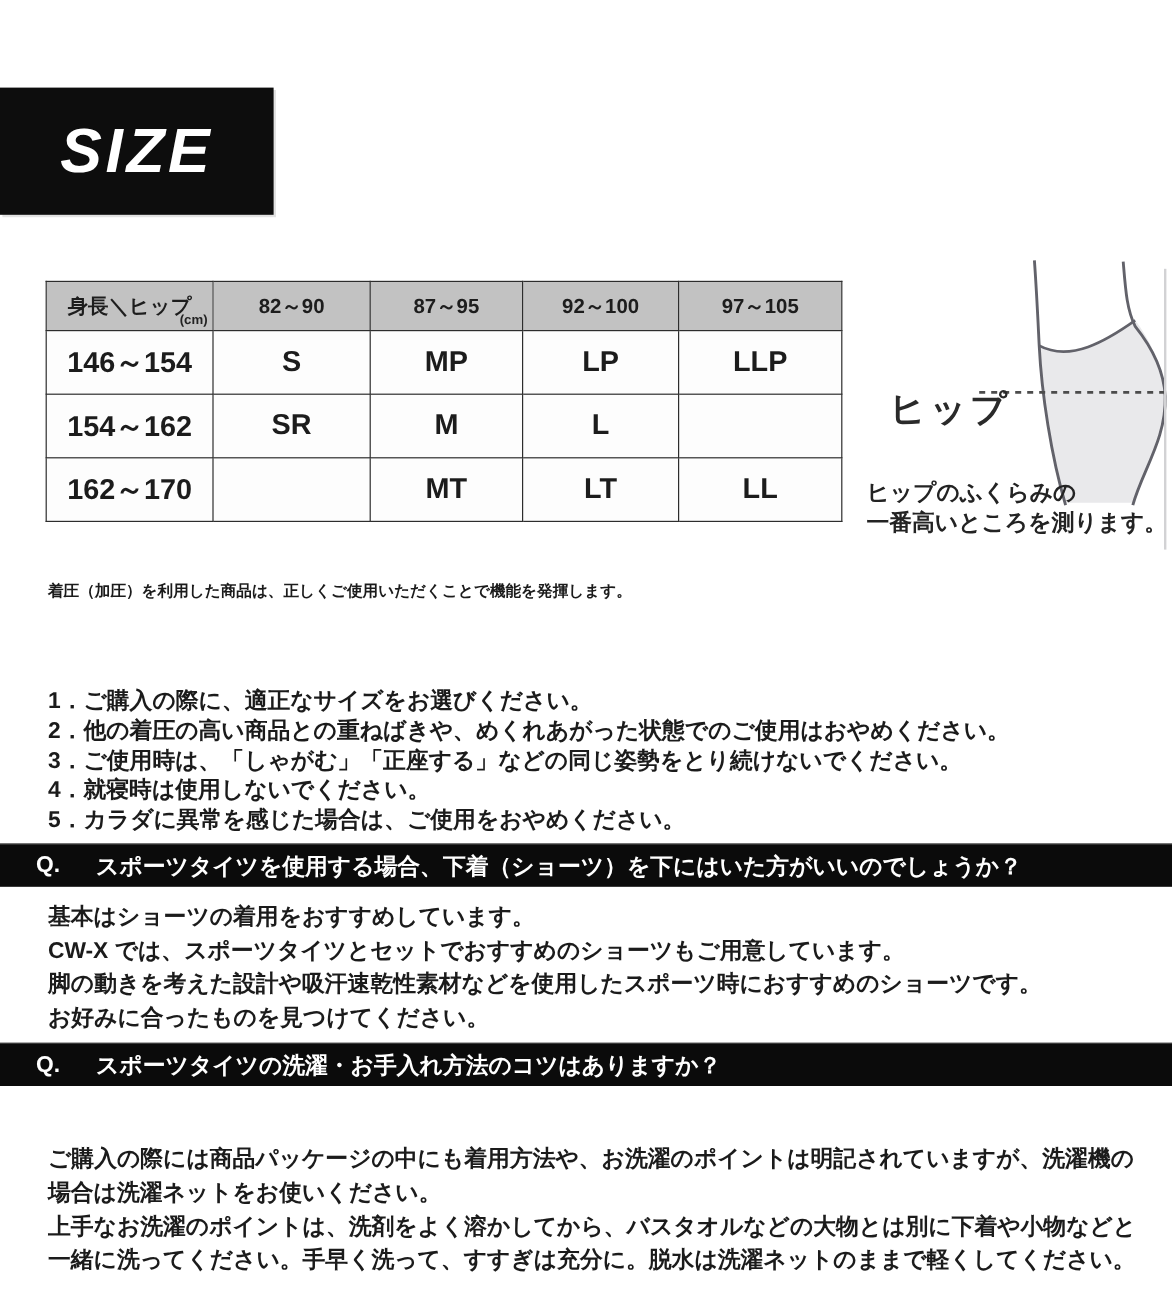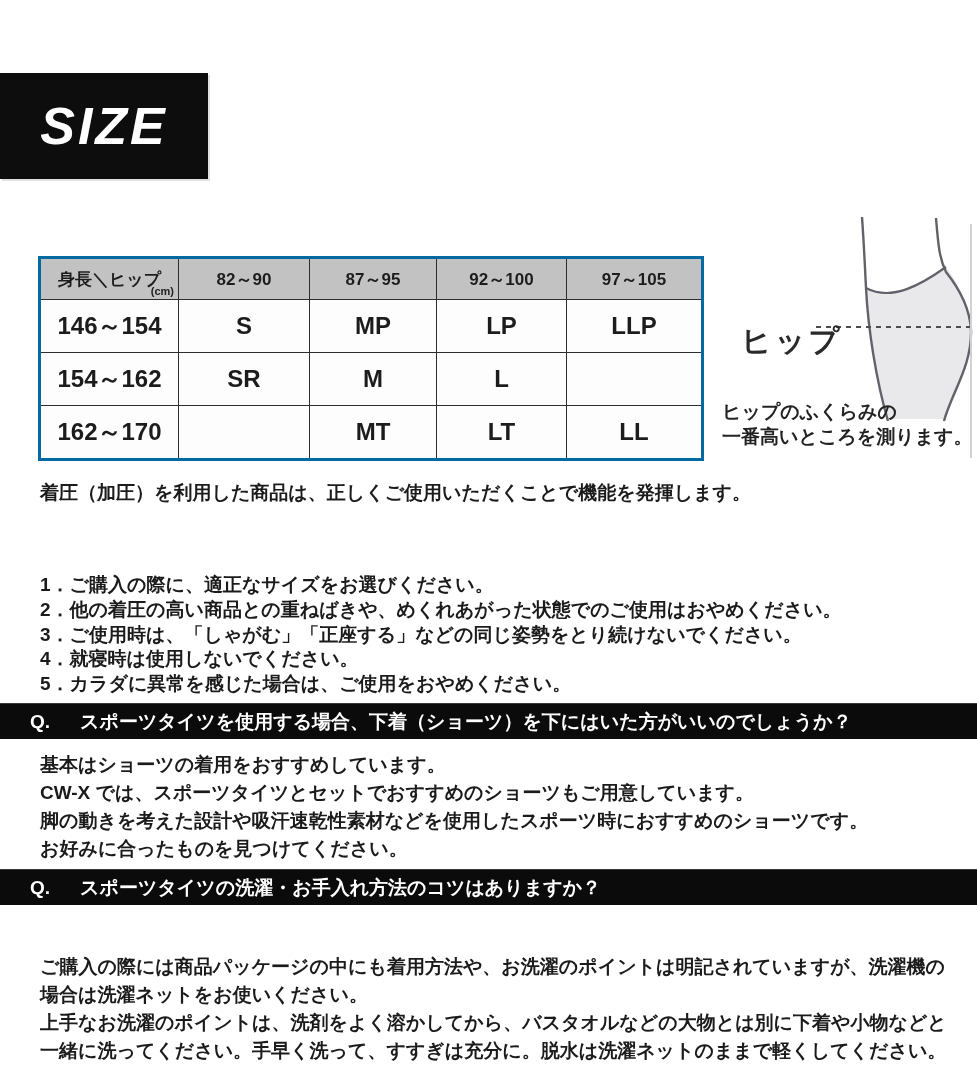--- a/index.html
+++ b/index.html
@@ -3,32 +3,32 @@
 <meta charset="utf-8">
 <style>
   html,body { margin:0; padding:0; background:#ffffff; }
   .page {
     position:relative; width:977px; height:1080px; background:#ffffff;
     font-family:"Liberation Sans","DejaVu Sans",sans-serif; color:#1b1b1b;
     overflow:hidden;
   }
   
   .size-box {
-    position:absolute; left:0; top:73px; width:208px; height:106px;
+    position:absolute; left:0; top:73px; width:228px; height:106px;
     background:#0d0d0d; display:flex; align-items:center; justify-content:center;
     box-shadow:2px 2px 0 #e2e2e2;
   }
   .size-box .size-label {
     color:#ffffff; font-style:italic; font-weight:600; font-size:52px;
     letter-spacing:3px; line-height:1;
   }
   
   .size-table {
-    position:absolute; left:38px; top:256px; width:663px; height:196px;
-    border-collapse:collapse; table-layout:fixed; border:3px solid #0369a1;
+    position:absolute; left:38px; top:234px; width:663px; height:196px;
+    border-collapse:collapse; table-layout:fixed; border:1px solid #0369a1;
   }
   .size-table td {
     border:1.5px solid #2d2d2d; text-align:center; vertical-align:middle;
     padding:0; overflow:hidden;
   }
   .size-table tr.hdr td { background:#c2c2c2; height:40px; font-size:17px; font-weight:700; color:#1d1d1d; }
   .size-table td.rowhead { background:#c2c2c2; font-size:19px; font-weight:700; color:#1d1d1d; }
   .size-table tr.body td { height:52px; font-size:24px; font-weight:700; color:#1c1c1c; background:#fdfdfd; }
   .corner-cell { position:relative; }
   .corner-unit {
@@ -41,21 +41,21 @@
     color:#2a2a2a; letter-spacing:3px; white-space:nowrap;margin-top:20px;
   }
   .hip-caption {
     position:absolute; left:722px; top:399px; font-size:19px; font-weight:700;
     color:#232323; line-height:25px; white-space:nowrap;
   }
   .edge-line { position:absolute; left:970px; top:224px; width:2px; height:234px; background:#d2d2d4; }
   
   .txtline { white-space:nowrap; }
   .intro {
-    position:absolute; left:40px; top:478px; font-size:19px; font-weight:600;
+    position:absolute; left:40px; top:478px; font-size:13px; font-weight:600;
     line-height:29px; color:#1b1b1b;
   }
   .notes {
     position:absolute; left:40px; top:543px; font-size:19px; font-weight:600;
     line-height:24.8px; color:#1b1b1b;margin-top:30px;
   }
   
   .q-band {
     position:absolute; left:0; width:977px; height:36px; background:#0b0b0b;
     border-top:1.5px solid #3a3a3a; box-sizing:border-box;

